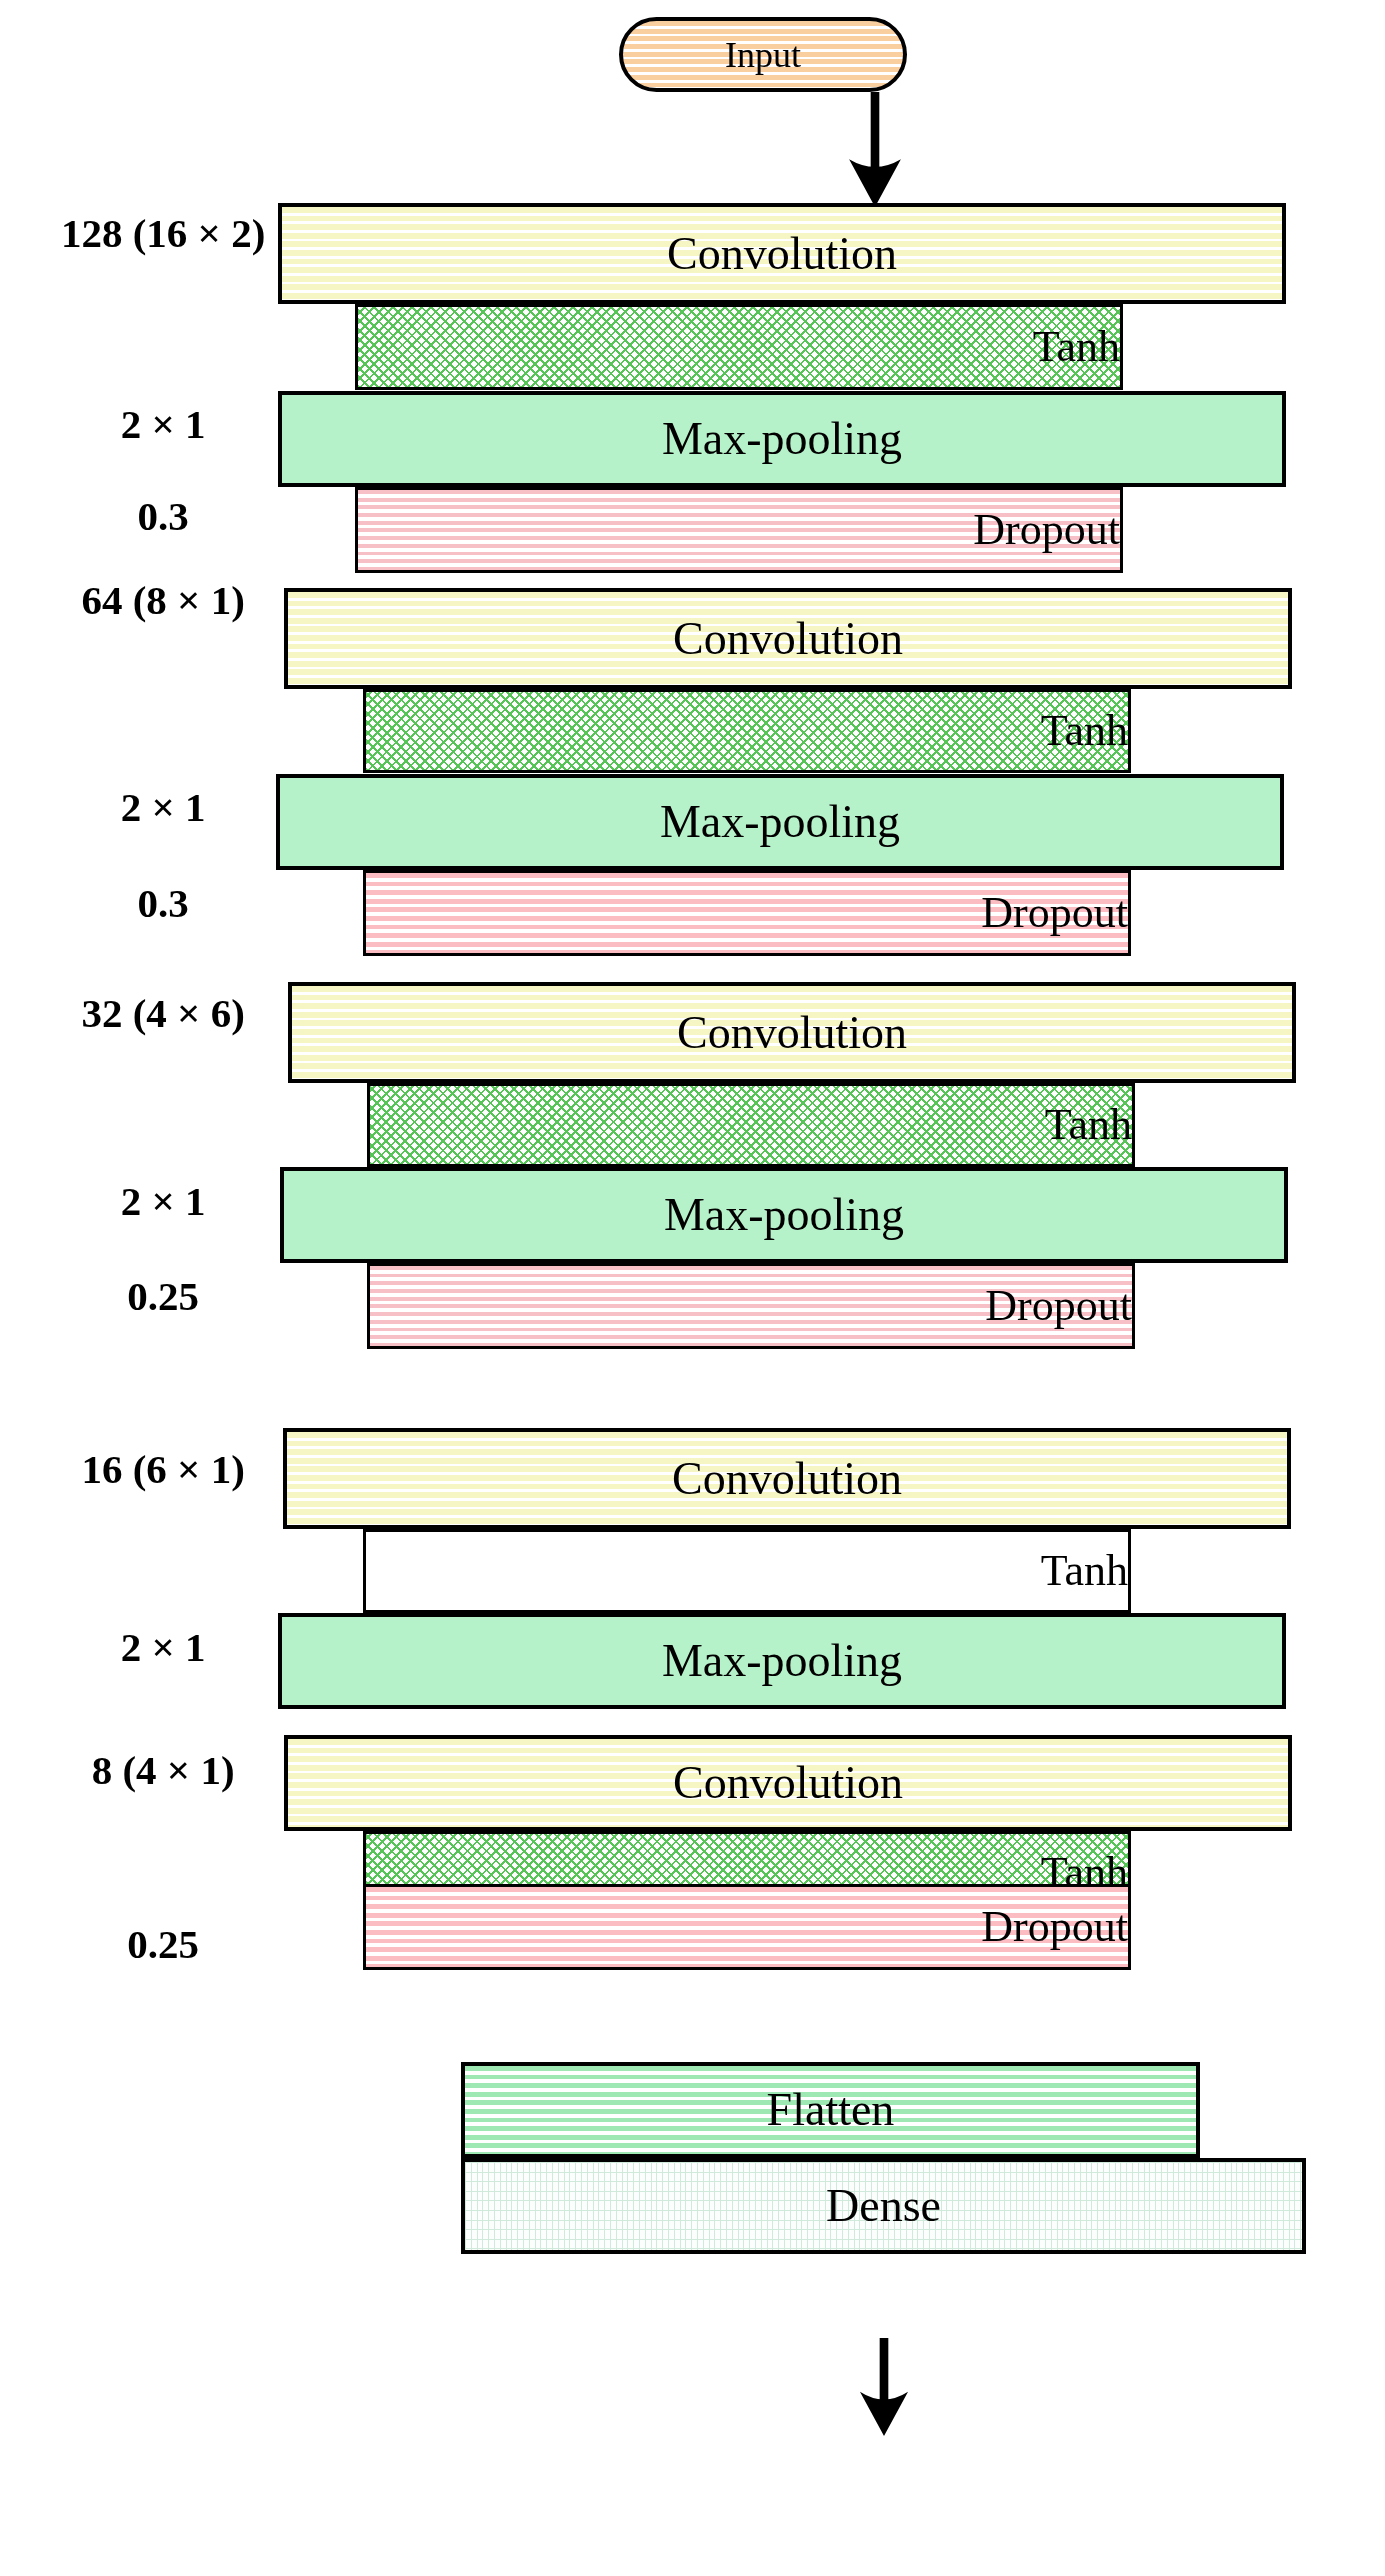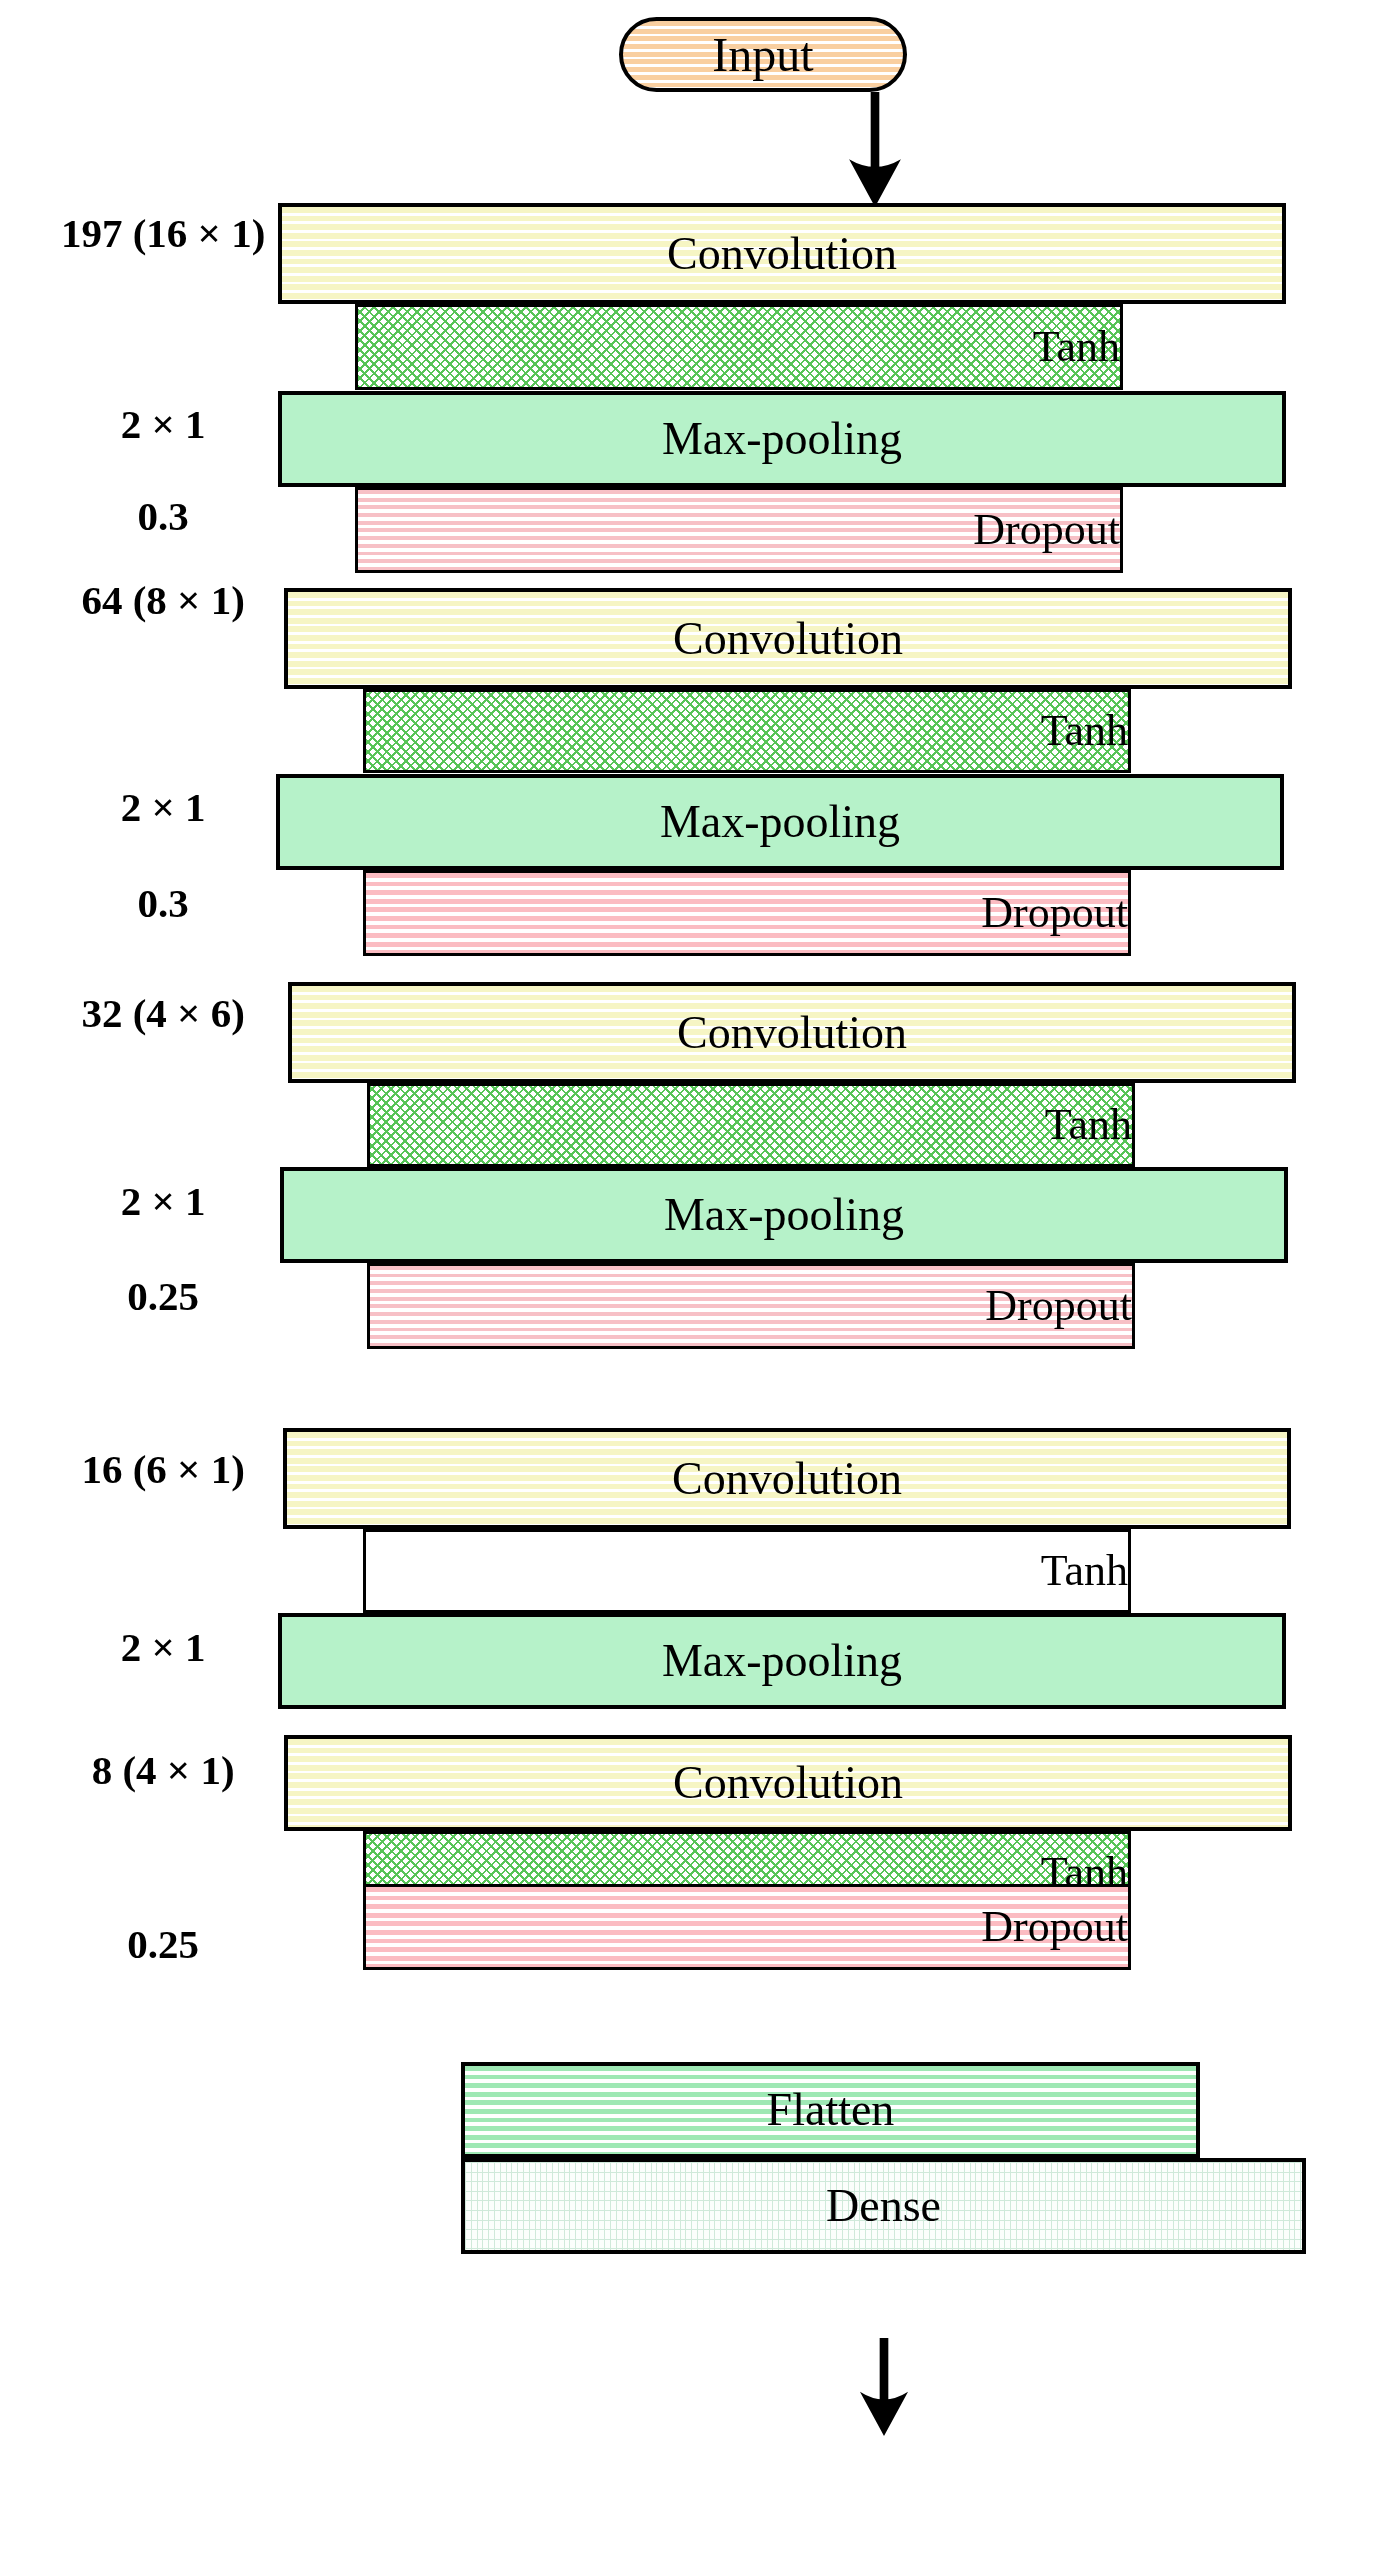--- a/index.html
+++ b/index.html
@@ -122,29 +122,29 @@
 
   
   .arrow{position:absolute;}
 </style>
 </head>
 <body>
 
 <div id="stage">
 
   <div class="node pill fill-orange" style="left:619px;top:17.3px;width:288px;height:75px;">
-    <span class="lbl" style="font-size:48px;">Input</span>
+    <span class="lbl" style="font-size:36px;">Input</span>
   </div>
 
   <svg class="arrow" style="left:845px;top:92px;width:60px;height:117px;" viewBox="0 0 62 122">
     <line x1="31" y1="0" x2="31" y2="108" stroke="#000" stroke-width="9"></line>
     <path d="M 31 120 L 4 70 Q 31 86 58 70 Z" fill="#000"></path>
   </svg>
 
-  <div class="annot" style="left:9.6px;top:213px;width:307px;font-size:41px;">197 (16 × 1)</div>
+  <div class="annot" style="left:9.6px;top:213px;width:307px;font-size:41px;">128 (16 × 2)</div>
   <div class="node fill-yellow" style="left:278px;top:203px;width:1008px;height:101px;">
     <span class="lbl" style="font-size:46px;">Convolution</span>
   </div>
 
   <div class="node thin fill-green-hatch" style="left:355px;top:304px;width:768px;height:86px;">
     <span class="lbl" style="font-size:44px;">Tanh</span>
   </div>
 
   <div class="annot" style="left:9.6px;top:404px;width:307px;font-size:41px;">2 × 1</div>
   <div class="node fill-green-solid" style="left:278px;top:391px;width:1008px;height:96px;">

